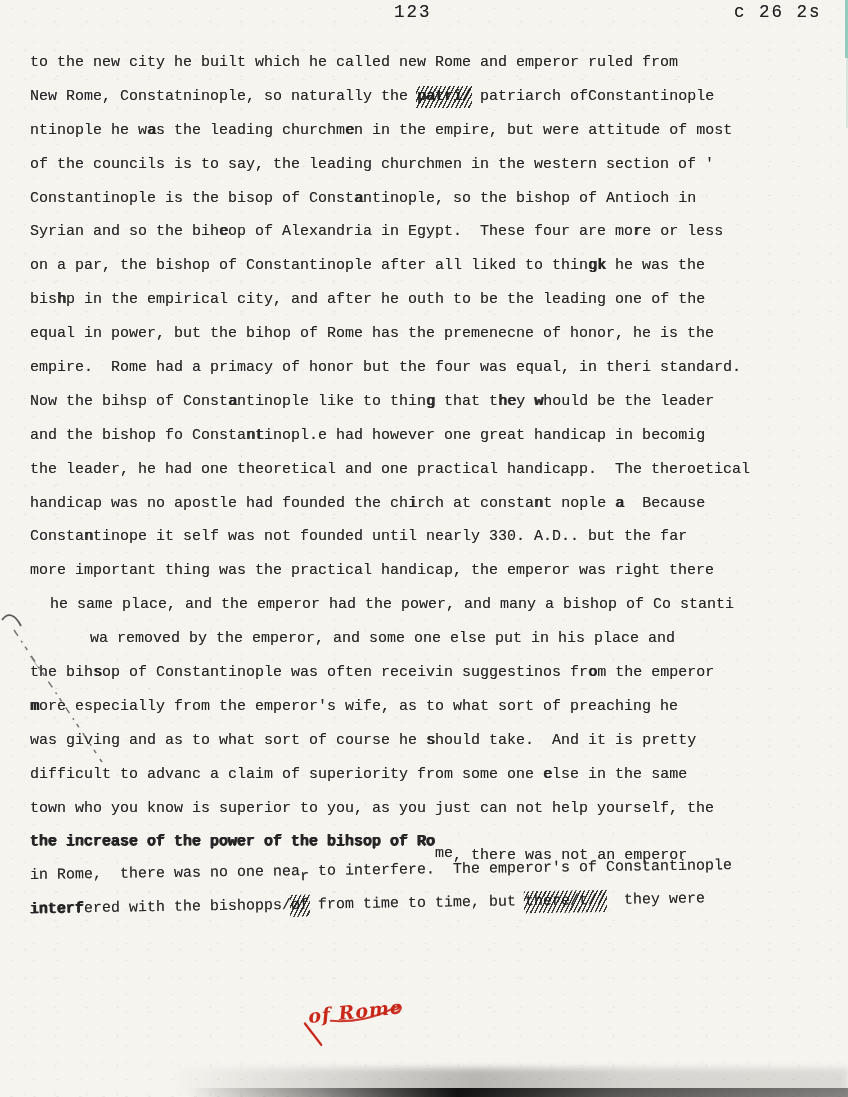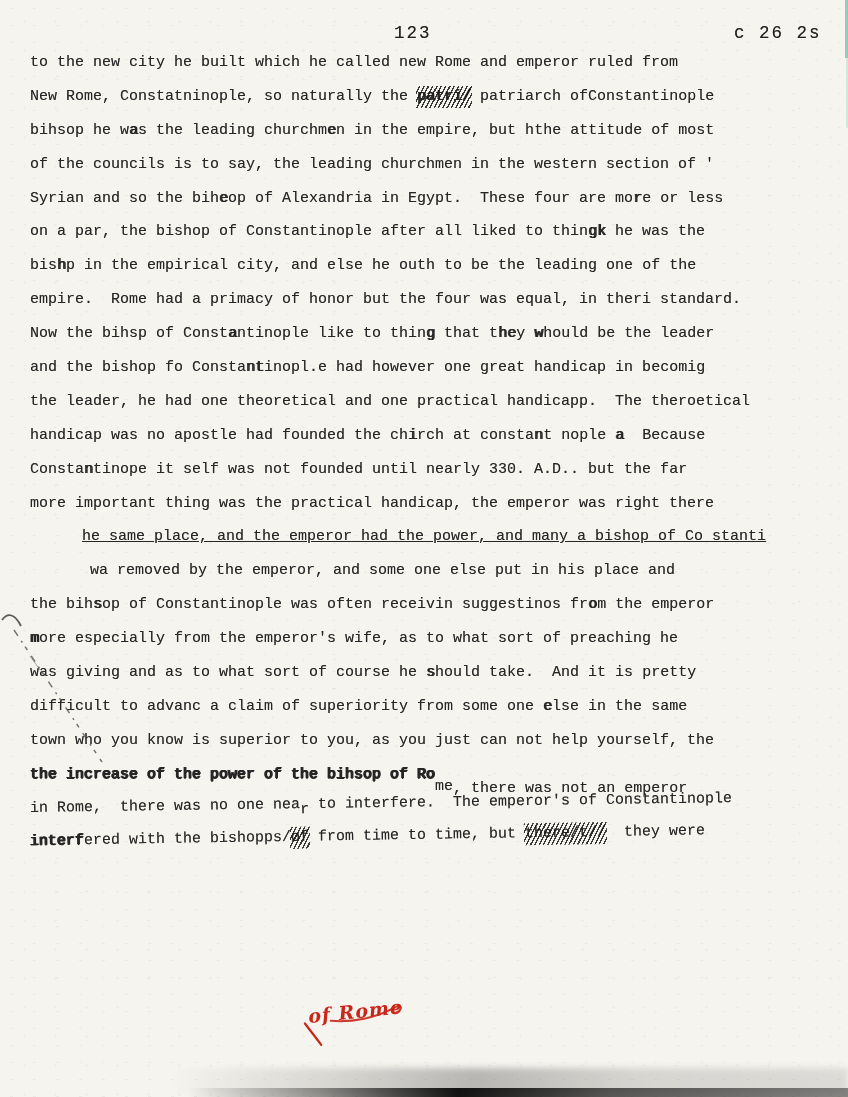--- a/index.html
+++ b/index.html
@@ -10,21 +10,21 @@
   }
   .paper{
     position:absolute;inset:0;
     background-image:
       radial-gradient(rgba(60,55,45,.06) 1px, transparent 1.2px),
       radial-gradient(rgba(60,55,45,.05) 1px, transparent 1.2px);
     background-size:23px 17px,31px 29px;
     background-position:0 0,9px 7px;
   }
   .hdr-num,.hdr-code{
-    position:absolute;top:23px;color:#222;
+    position:absolute;top:2px;color:#222;
     font-size:17.5px;letter-spacing:2px;
     text-shadow:0 0 .6px rgba(0,0,0,.45);
   }
   .hdr-num{left:394px;}
   .hdr-code{left:734px;}
   .body-text{
     position:absolute;left:30px;top:46px;width:800px;
     color:#262626;font-size:15px;
     text-shadow:0 0 .6px rgba(10,10,10,.4);
   }
@@ -76,33 +76,35 @@
 <body>
 
 <div class="paper"></div>
 
 <span class="hdr-num">123</span>
 <span class="hdr-code">c 26 2s</span>
 
 <div id="lines" class="body-text">
     <div class="line"><span>to the new city he built which he called new Rome and emperor ruled from</span></div>
     <div class="line"><span>New Rome, Constatninople, so naturally the </span><span class="x o">patri/</span><span> patriarch ofConstantinople</span></div>
-    <div class="line"><span>bihsop he w</span><span class="o">a</span><span>s the leading churchm</span><span class="o">e</span><span>n in the empire, but hthe attitude of most</span></div>
+    <div class="line"><span>ntinople he w</span><span class="o">a</span><span>s the leading churchm</span><span class="o">e</span><span>n in the empire, but were attitude of most</span></div>
     <div class="line"><span>of the councils is to say, the leading churchmen in the western section of '</span></div>
+    <div class="line"><span>Constantinople is the bisop of Const</span><span class="o">a</span><span>ntinople, so the bishop of Antioch in</span></div>
     <div class="line"><span>Syrian and so the bih</span><span class="o">e</span><span>op of Alexandria in Egypt.  These four are mo</span><span class="o">r</span><span>e or less</span></div>
     <div class="line"><span>on a par, the bishop of Constantinople after all liked to thin</span><span class="o">gk</span><span> he was the</span></div>
-    <div class="line"><span>bis</span><span class="o">h</span><span>p in the empirical city, and else he outh to be the leading one of the</span></div>
+    <div class="line"><span>bis</span><span class="o">h</span><span>p in the empirical city, and after he outh to be the leading one of the</span></div>
+    <div class="line"><span>equal in power, but the bihop of Rome has the premenecne of honor, he is the</span></div>
     <div class="line"><span>empire.  Rome had a primacy of honor but the four was equal, in theri standard.</span></div>
     <div class="line"><span>Now the bihsp of Const</span><span class="o">a</span><span>ntinople like to thin</span><span class="o">g</span><span> that t</span><span class="o">he</span><span>y </span><span class="o">w</span><span>hould be the leader</span></div>
     <div class="line"><span>and the bishop fo Consta</span><span class="o">nt</span><span>inopl.e had however one great handicap in becomig</span></div>
     <div class="line"><span>the leader, he had one theoretical and one practical handicapp.  The theroetical</span></div>
     <div class="line"><span>handicap was no apostle had founded the ch</span><span class="o">i</span><span>rch at consta</span><span class="o">n</span><span>t nople </span><span class="o">a</span><span>  Because</span></div>
     <div class="line"><span>Consta</span><span class="o">n</span><span>tinope it self was not founded until nearly 330. A.D.. but the far</span></div>
     <div class="line"><span>more important thing was the practical handicap, the emperor was right there</span></div>
-    <div class="line" style="margin-left: 52px; text-decoration: underline;"><span>he same place, and the emperor had the power, and many a bishop of Co stanti</span></div>
+    <div class="line" style="margin-left: 20px;"><span>he same place, and the emperor had the power, and many a bishop of Co stanti</span></div>
     <div class="line" style="margin-left: 60px;"><span>wa removed by the emperor, and some one else put in his place and</span></div>
     <div class="line"><span>the bih</span><span class="o">s</span><span>op of Constantinople was often receivin suggestinos fr</span><span class="o">o</span><span>m the emperor</span></div>
     <div class="line"><span class="o">m</span><span>ore especially from the emperor's wife, as to what sort of preaching he</span></div>
     <div class="line"><span>was giving and as to what sort of course he </span><span class="o">s</span><span>hould take.  And it is pretty</span></div>
     <div class="line"><span>difficult to advanc a claim of superiority from some one </span><span class="o">e</span><span>lse in the same</span></div>
     <div class="line"><span>town who you know is superior to you, as you just can not help yourself, the</span></div>
     <div class="line"><span class="h">the increase of the power of the bihsop of </span><span class="o h">Ro</span><span class="v3">me</span><span class="v2">, there was not an emperor</span></div>
     <div class="line" style="transform: rotate(-0.8deg);"><span>in Rome,  there was no one nea</span><span class="v">r</span><span> to interfere.  The emperor's of Constantinople</span></div>
     <div class="line" style="transform: rotate(-0.9deg);"><span class="h">interf</span><span>ered with the bishopps/</span><span class="x">øf</span><span> from time to time, but </span><span class="x">there/t//</span><span>  they were</span></div>
   </div>

